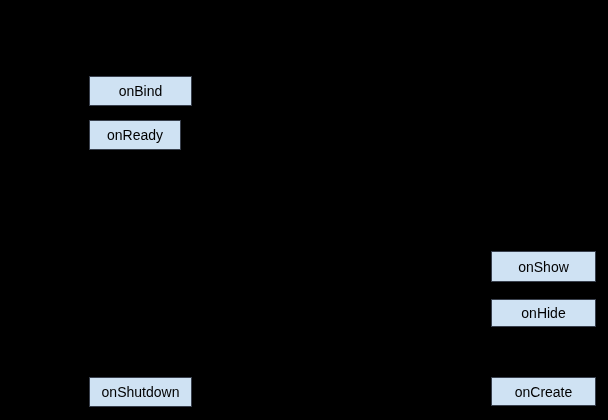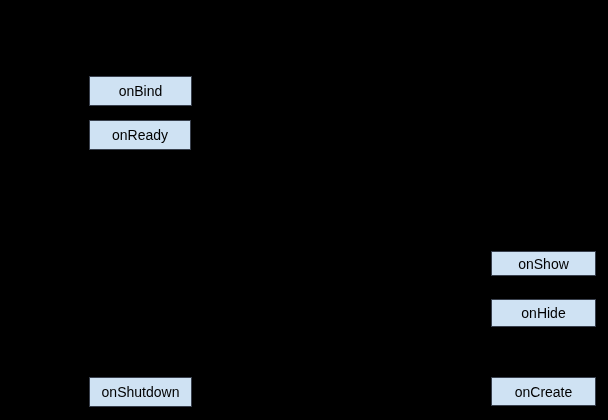--- a/index.html
+++ b/index.html
@@ -27,24 +27,24 @@
     font-size: 14px;
     line-height: 1;
     display: flex;
     align-items: center;
     justify-content: center;
     text-align: left;
     white-space: nowrap;
   }
   
   .n-onbind       { left:  89px; top:  76px; width: 103px; height: 30px; }
-  .n-onready      { left:  89px; top: 120px; width: 102px; height: 30px; }
+  .n-onready      { left:  89px; top: 120px; width: 92px; height: 30px; }
   .n-onnewsession { left: 262px; top: 161px; width: 109px; height: 29px; }
   .n-oncreate     { left: 491px; top: 203px; width: 105px; height: 29px; }
-  .n-onshow       { left: 491px; top: 251px; width: 105px; height: 25px; }
+  .n-onshow       { left: 491px; top: 251px; width: 105px; height: 31px; }
   .n-onhide       { left: 491px; top: 299px; width: 105px; height: 28px; }
   .n-onshutdown   { left:  89px; top: 377px; width: 103px; height: 30px; }
   .n-ondestroy    { left: 491px; top: 377px; width: 105px; height: 29px; }
 </style>
 </head>
 <body>
 
 <div class="canvas">
   <div class="node n-onbind">onBind</div>
 

